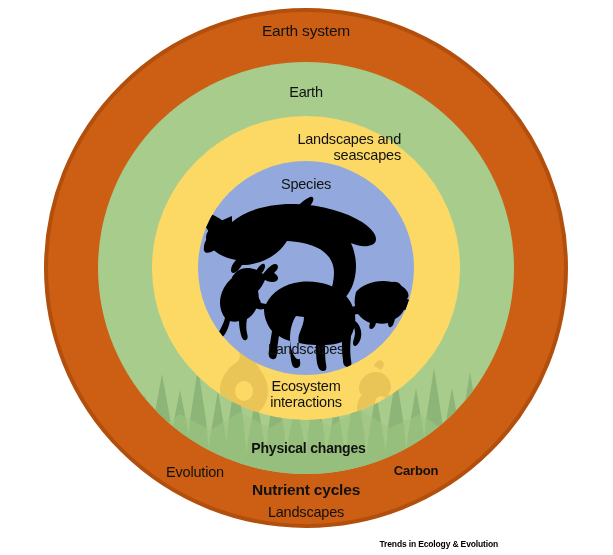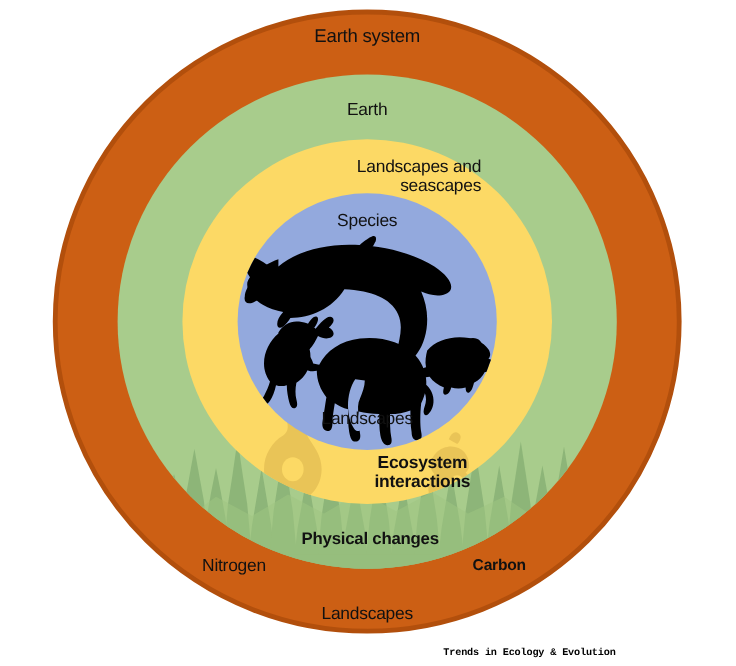--- a/index.html
+++ b/index.html
@@ -54,21 +54,21 @@
   .lbl-species {
     left: 236px; top: 176px; width: 140px;
     font-size: 14.5px; font-weight: 400;
   }
   .lbl-populations {
     left: 231px; top: 341px; width: 150px;
     font-size: 14.5px; font-weight: 400;
   }
   .lbl-ecosystem {
     left: 221px; top: 378px; width: 170px;
-    font-size: 14.5px; font-weight: 700; margin-left: 46px;
+    font-size: 14.5px; font-weight: 400;
   }
   .lbl-physical {
     left: 226px; top: 441px; width: 165px;
     font-size: 14px; font-weight: 700;
   }
   .lbl-nitrogen {
     left: 135px; top: 464px; width: 120px;
     font-size: 14.5px; font-weight: 400;
   }
   .lbl-carbon {
@@ -78,26 +78,26 @@
   .lbl-nutrient {
     left: 216px; top: 481px; width: 180px;
     font-size: 15.5px; font-weight: 700;
   }
   .lbl-phosphorus {
     left: 231px; top: 504px; width: 150px;
     font-size: 14.5px; font-weight: 400;
   }
   .footer-credit {
     position: absolute;
-    right: 4px;
+    right: 19px;
     bottom: 6px;
     font-size: 8.5px;
     font-weight: 700;
     color: #000000;
-    font-family: Liberation Mono, monospace;
+    font-family: Liberation Sans, sans-serif;
     letter-spacing: -0.15px;
     white-space: nowrap;
   }
 </style>
 </head>
 <body>
 
 <div id="stage">
 
   <svg class="diagram" viewBox="0 0 613 555" xmlns="http://www.w3.org/2000/svg">
@@ -303,22 +303,23 @@
 
   <div class="ring-label lbl-species">Species</div>
 
   <div class="ring-label lbl-populations">Landscapes</div>
 
   <div class="ring-label lbl-ecosystem">Ecosystem
 interactions</div>
 
   <div class="ring-label lbl-physical">Physical changes</div>
 
-  <div class="ring-label lbl-nitrogen">Nitrogen</div>
+  <div class="ring-label lbl-nitrogen">Evolution</div>
 
   <div class="ring-label lbl-carbon">Carbon</div>
 
+  <div class="ring-label lbl-nutrient">Nutrient cycles</div>
 
   <div class="ring-label lbl-phosphorus">Landscapes</div>
 
   <div class="footer-credit">Trends in Ecology &amp; Evolution</div>
 
 </div>
 
 </body></html>

